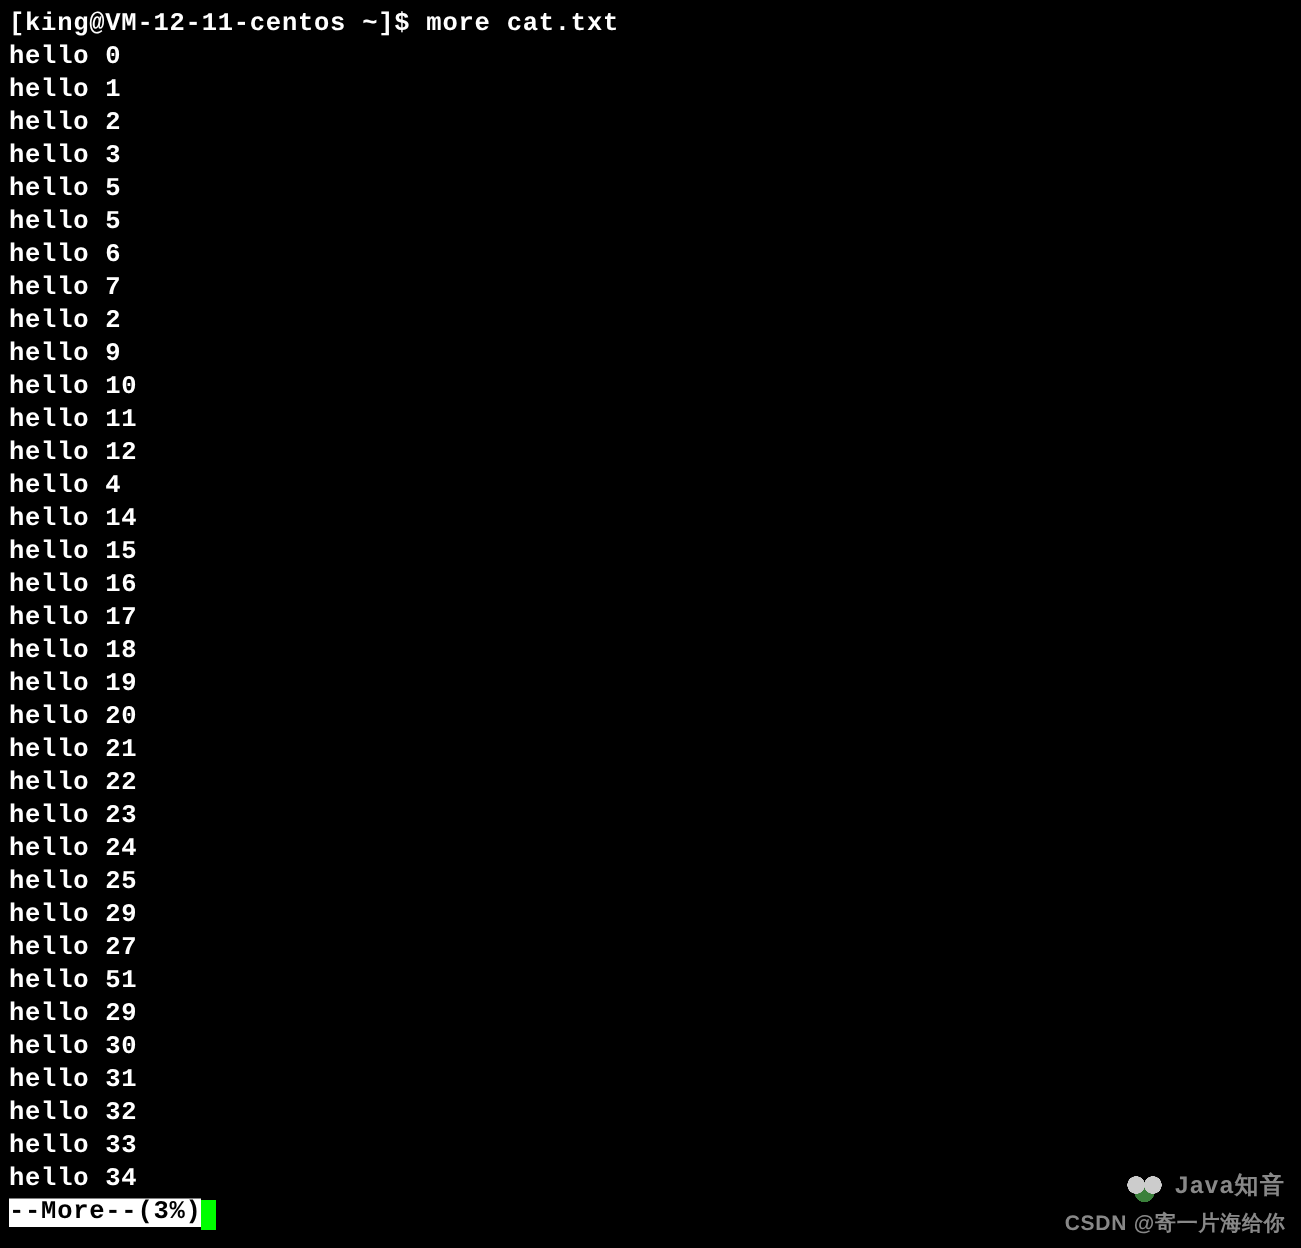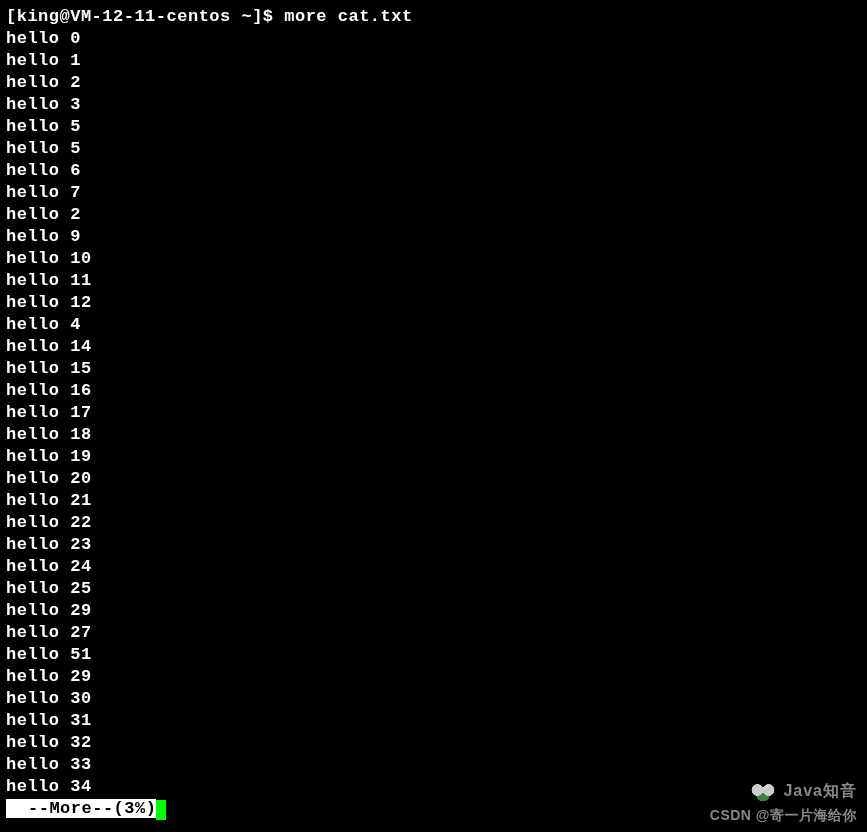--- a/index.html
+++ b/index.html
@@ -26,21 +26,20 @@
     .output-line {
       white-space: pre;
     }
     .more-line {
       display: inline-block;
     }
     .more-text {
       background-color: #ffffff;
       color: #000000;
       white-space: pre;
-      padding-left: 22px;
     }
     .cursor {
       background-color: #00ff00;
       display: inline-block;
       width: 10px;
       height: 20px;
       vertical-align: bottom;
     }
     .watermark-right {
       position: absolute;

